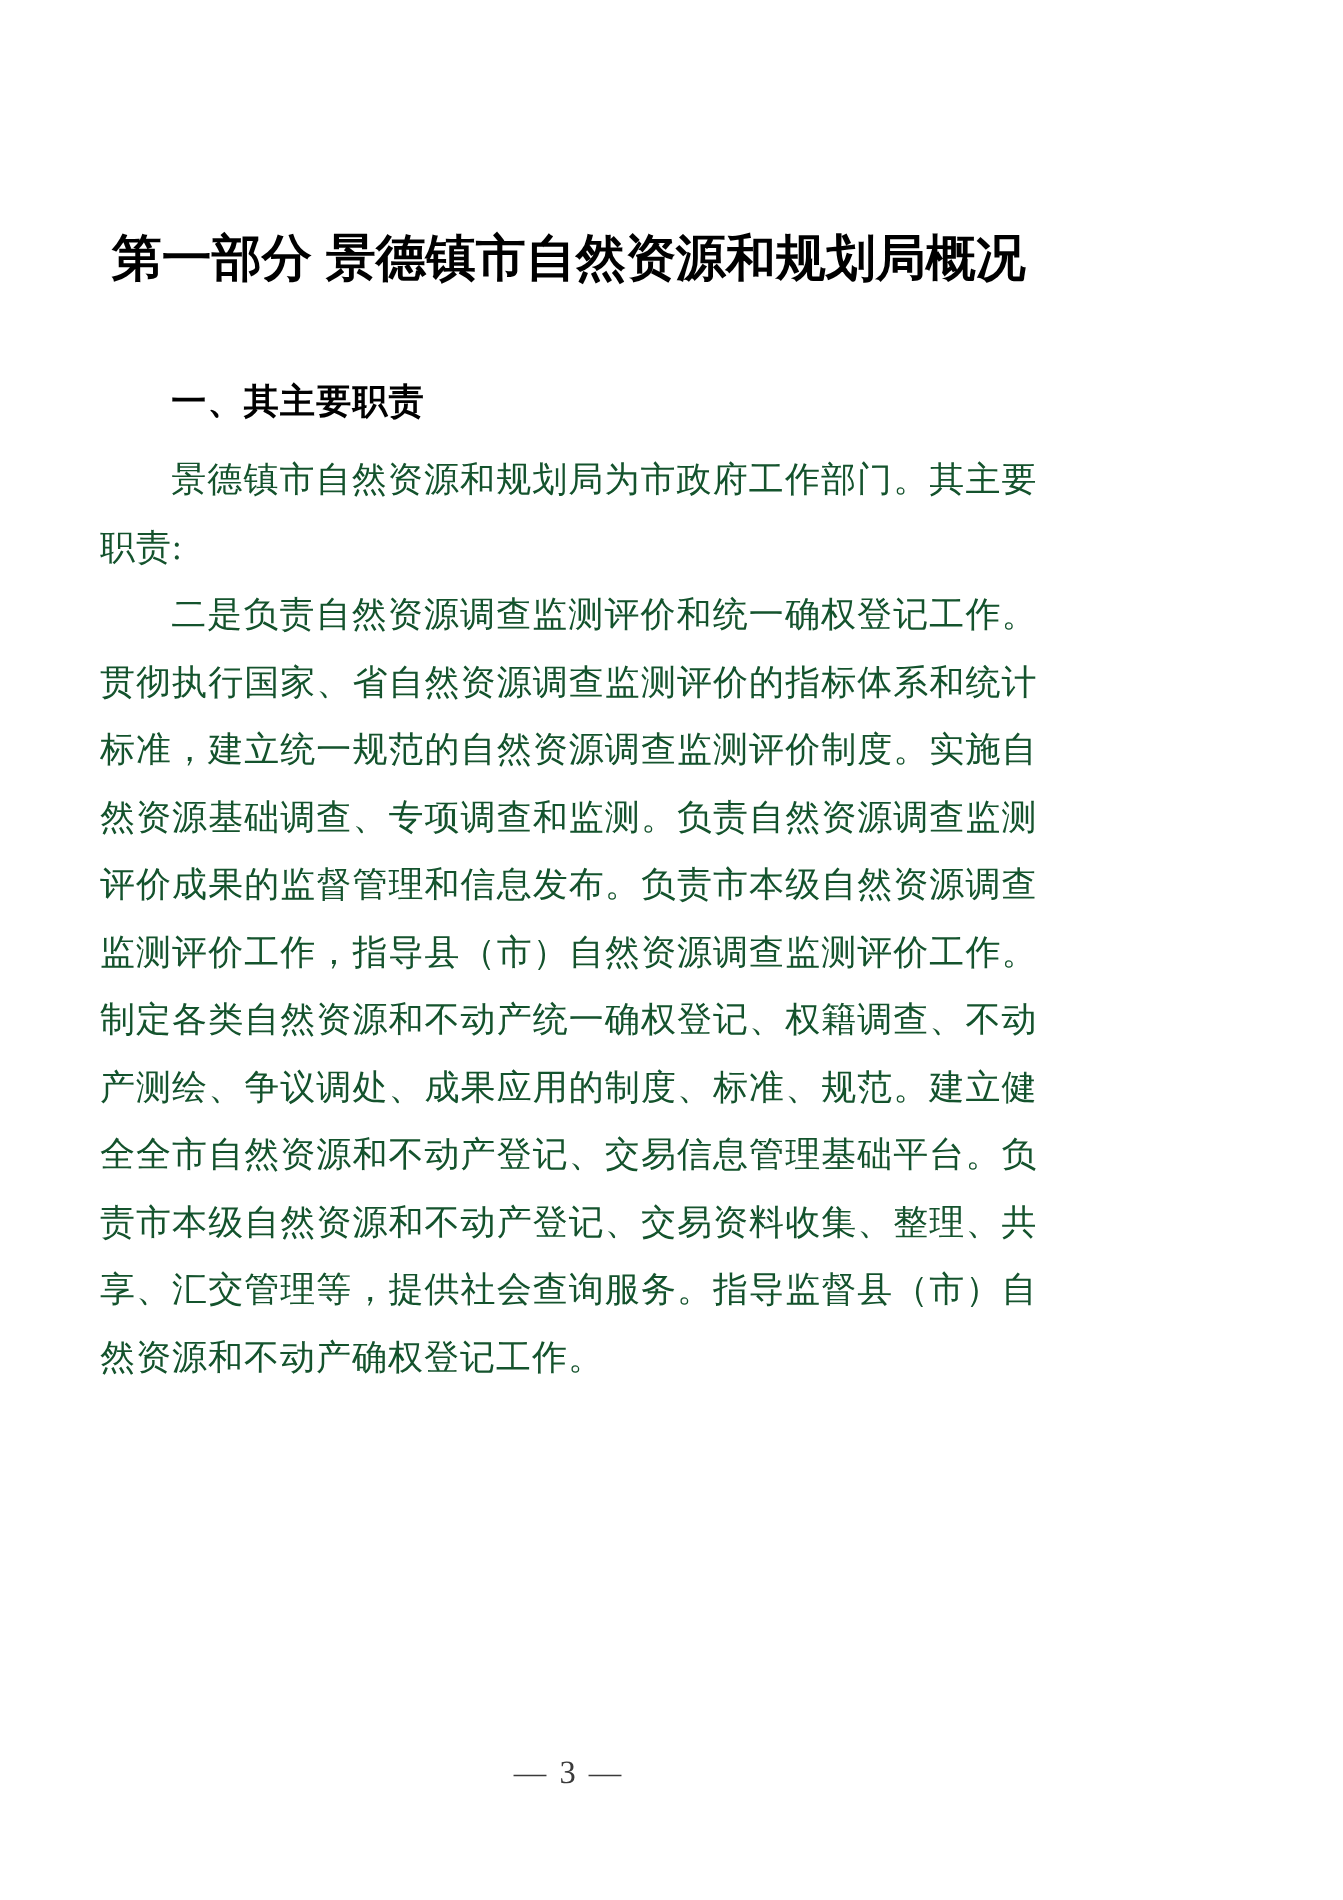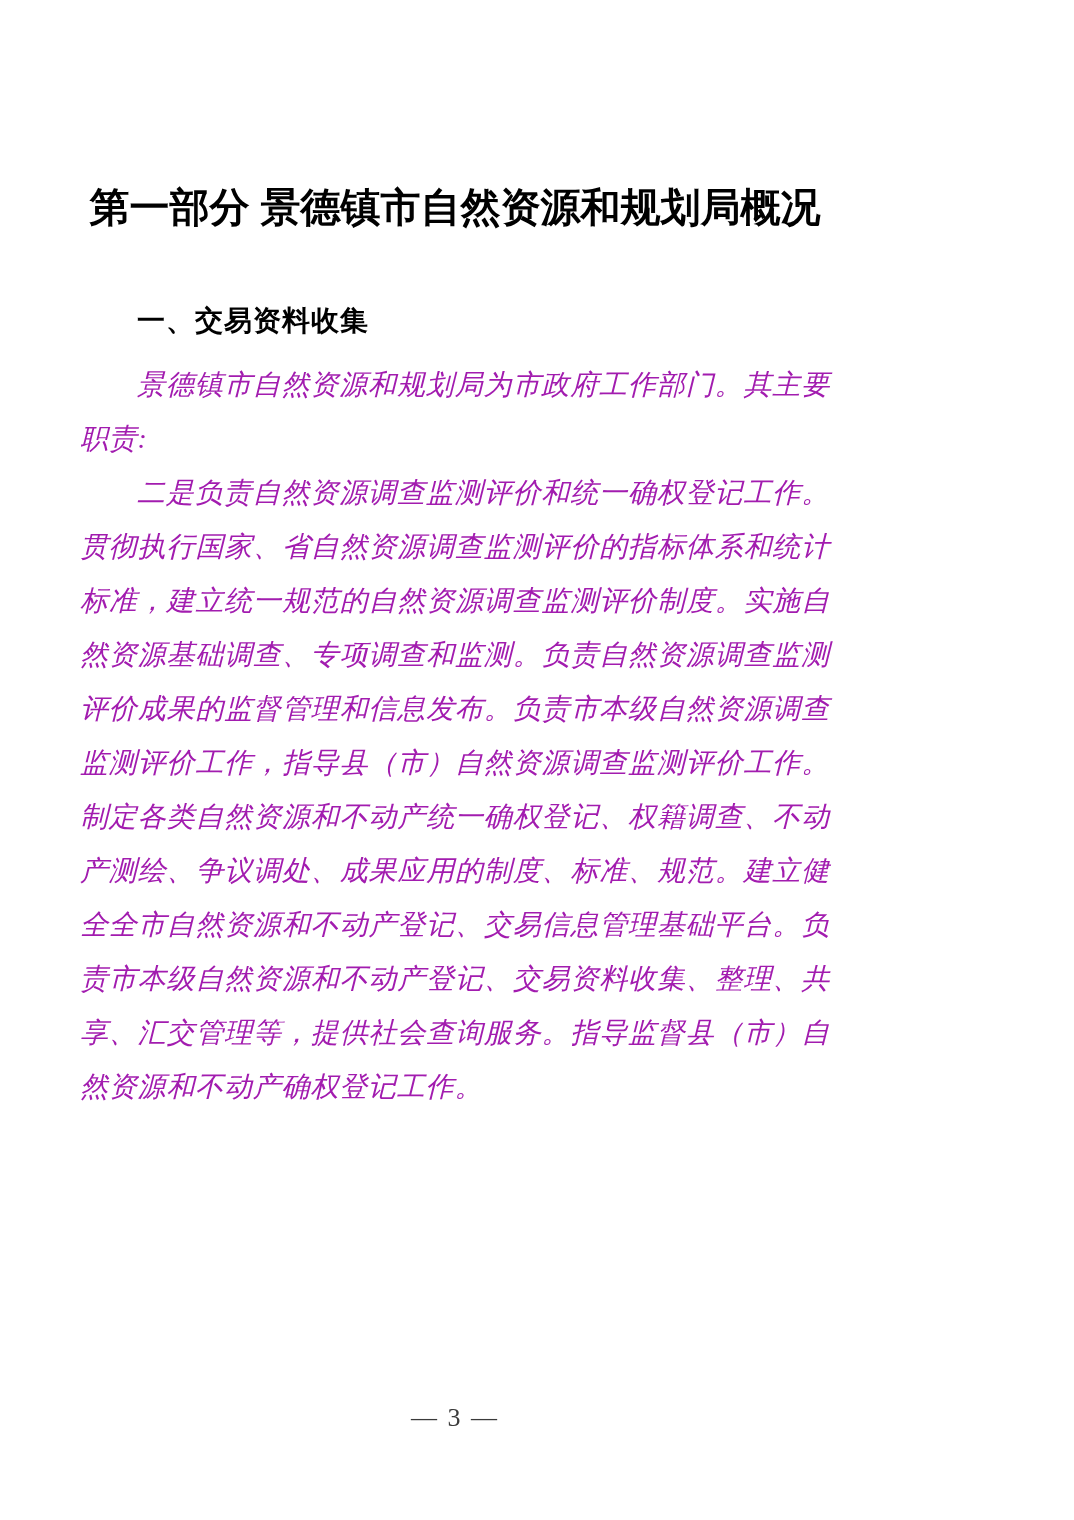--- a/index.html
+++ b/index.html
@@ -44,22 +44,21 @@
     margin-top: 19px;
   }
   .body-text p {
     margin: 0;
     font-family: "Liberation Serif", serif;
     font-size: 28px;
     line-height: 54px;
     letter-spacing: 0.8px;
     text-align: justify;
     text-indent: 57px;
-    color: #a21caf;
-    font-style: italic;
+    color: #14532d;
   }
   .page-number {
     position: absolute;
     left: 0;
     right: 0;
     top: 1402px;
     text-align: center;
     font-family: "Liberation Serif", serif;
     font-size: 26px;
     line-height: 32px;
@@ -67,21 +66,21 @@
     color: #3a3a3a;
   }
 </style>
 </head>
 <body>
 
 <div class="page">
   <div class="content">
     <h1 class="doc-title">第一部分 景德镇市自然资源和规划局概况</h1>
 
-    <h2 class="section-heading">一、交易资料收集</h2>
+    <h2 class="section-heading">一、其主要职责</h2>
 
     <div class="body-text">
       <p>景德镇市自然资源和规划局为市政府工作部门。其主要职责:</p>
       <p>二是负责自然资源调查监测评价和统一确权登记工作。贯彻执行国家、省自然资源调查监测评价的指标体系和统计标准，建立统一规范的自然资源调查监测评价制度。实施自然资源基础调查、专项调查和监测。负责自然资源调查监测评价成果的监督管理和信息发布。负责市本级自然资源调查监测评价工作，指导县（市）自然资源调查监测评价工作。制定各类自然资源和不动产统一确权登记、权籍调查、不动产测绘、争议调处、成果应用的制度、标准、规范。建立健全全市自然资源和不动产登记、交易信息管理基础平台。负责市本级自然资源和不动产登记、交易资料收集、整理、共享、汇交管理等，提供社会查询服务。指导监督县（市）自然资源和不动产确权登记工作。</p>
     </div>
   </div>
 
   <div class="page-number">— 3 —</div>
 </div>
 

